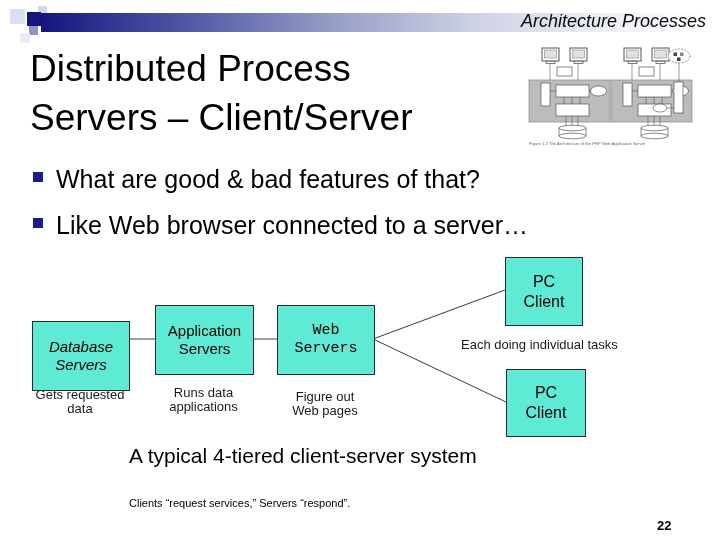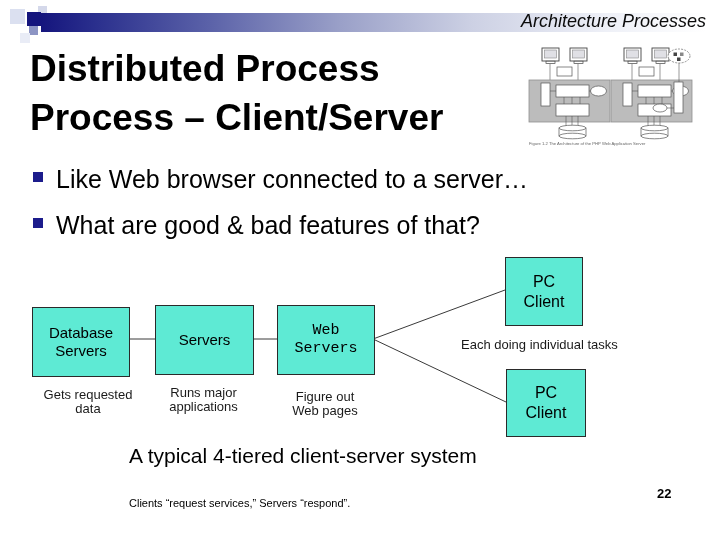--- a/index.html
+++ b/index.html
@@ -16,48 +16,48 @@
   .sq-d{left:29px;top:26px;width:9px;height:9px;background:#8d95c4;}
   .sq-e{left:20px;top:33px;width:10px;height:10px;background:#e9ecf6;}
   .hbar{
     left:41px;top:13px;width:665px;height:19px;
     background:linear-gradient(to right,#15157d 0%,#2a2f8d 8%,#5a61a8 25%,#9aa0c8 45%,#cdd1e4 65%,#eef0f7 85%,#ffffff 100%);
   }
   .hdr{
     top:11px;right:14px;font-size:18px;font-style:italic;color:#0b0b0b;z-index:3;
   }
   .title{
-    left:30px;top:44px;font-size:37px;line-height:49px;font-weight:700;color:#000;z-index:2;
+    left:30px;top:44px;font-size:37px;line-height:49px;font-weight:400;color:#000;z-index:2;
   }
   .title span{display:block;}
   .bullets{left:33px;top:162px;width:660px;list-style:none;margin:0;padding:0;}
   .bullets li{display:flex;gap:13px;font-size:25px;line-height:34px;margin-bottom:12px;align-items:flex-start;}
   .bullets .bsq{flex:0 0 auto;width:10px;height:10px;background:#1c1c8c;margin-top:10px;}
   
   .box{
     position:absolute;background:#5eead4;border:1px solid #2a2a2a;
     display:flex;flex-direction:column;justify-content:center;text-align:center;
     font-size:15px;line-height:18px;z-index:2;
   }
   .box span{display:block;}
-  .box-db{left:32px;top:307px;width:96px;height:68px;}
+  .box-db{left:32px;top:321px;width:96px;height:68px;font-style:italic;}
   .box-app{left:155px;top:305px;width:97px;height:68px;}
   .box-web{left:277px;top:305px;width:96px;height:68px;font-family:Liberation Mono, monospace;}
   .box-pc1{left:505px;top:257px;width:76px;height:67px;font-size:16px;line-height:20px;}
   .box-pc2{left:506px;top:369px;width:78px;height:66px;font-size:16px;line-height:20px;}
   .note{position:absolute;text-align:center;font-size:13px;line-height:14px;color:#1a1a1a;}
   .note span{display:block;}
-  .note-db{left:34px;top:388px;width:108px;}
+  .note-db{left:26px;top:388px;width:108px;}
   .note-app{left:151px;top:386px;width:105px;}
   .note-web{left:273px;top:390px;width:104px;}
   .annot{position:absolute;left:461px;top:337px;font-size:13px;color:#1a1a1a;}
   .connectors{position:absolute;left:0;top:0;width:720px;height:540px;z-index:1;pointer-events:none;}
   .cap-main{left:129px;top:444px;font-size:21px;color:#000;}
   .cap-sub{left:129px;top:497px;font-size:11px;color:#000;}
-  .pagenum{left:657px;top:486px;font-size:13px;font-weight:bold;color:#000;}
+  .pagenum{left:657px;top:518px;font-size:13px;font-weight:bold;color:#000;}
   .figure{left:527px;top:46px;width:177px;height:106px;}
 </style>
 </head>
 <body>
 
 <div>
 
   <div class="sq sq-a"></div>
   <div class="sq sq-b"></div>
   <div class="sq sq-c"></div>
@@ -110,67 +110,68 @@
       </g>
       <rect x="147" y="36" width="9" height="31" fill="#fff" stroke="#555" stroke-width="0.7"></rect>
       <ellipse cx="133" cy="62" rx="7" ry="4" fill="#fff" stroke="#555" stroke-width="0.7"></ellipse>
       <line x1="140" y1="62" x2="147" y2="62" stroke="#555" stroke-width="0.6"></line>
       <text x="2" y="99" font-size="4.2" fill="#666">Figure 1.2 The Architecture of the PHP Web Application Server</text>
     </svg>
   </div>
 
   <h1 class="abs title" style="margin:0">
     <span>Distributed Process</span>
-    <span>Process – Client/Server</span>
+    <span>Servers – Client/Server</span>
   </h1>
 
   <ul class="abs bullets">
     <li>
       <span class="bsq"></span>
-      <span>Like Web browser connected to a server…</span>
+      <span>What are good &amp; bad features of that?</span>
     </li>
     <li>
       <span class="bsq"></span>
-      <span>What are good &amp; bad features of that?</span>
+      <span>Like Web browser connected to a server…</span>
     </li>
   </ul>
 
   <svg class="connectors">
     <line x1="128" y1="339" x2="155" y2="339" stroke="#3a3a3a" stroke-width="1"></line>
     <line x1="252" y1="339" x2="277" y2="339" stroke="#3a3a3a" stroke-width="1"></line>
     <line x1="373" y1="339" x2="505" y2="290" stroke="#3a3a3a" stroke-width="1"></line>
     <line x1="373" y1="339" x2="506" y2="402" stroke="#3a3a3a" stroke-width="1"></line>
   </svg>
 
   <div class="box box-db">
     <span>Database</span>
     <span>Servers</span>
   </div>
   <div class="box box-app">
+    <span>Application</span>
     <span>Servers</span>
   </div>
   <div class="box box-web">
     <span>Web</span>
     <span>Servers</span>
   </div>
   <div class="box box-pc1">
     <span>PC</span>
     <span>Client</span>
   </div>
   <div class="box box-pc2">
     <span>PC</span>
     <span>Client</span>
   </div>
 
   <div class="note note-db">
     <span>Gets requested</span>
     <span>data</span>
   </div>
   <div class="note note-app">
-    <span>Runs major</span>
+    <span>Runs data</span>
     <span>applications</span>
   </div>
   <div class="note note-web">
     <span>Figure out</span>
     <span>Web pages</span>
   </div>
 
   <div class="annot">Each doing individual tasks</div>
 
   <div class="abs cap-main">A typical 4-tiered client-server system</div>

